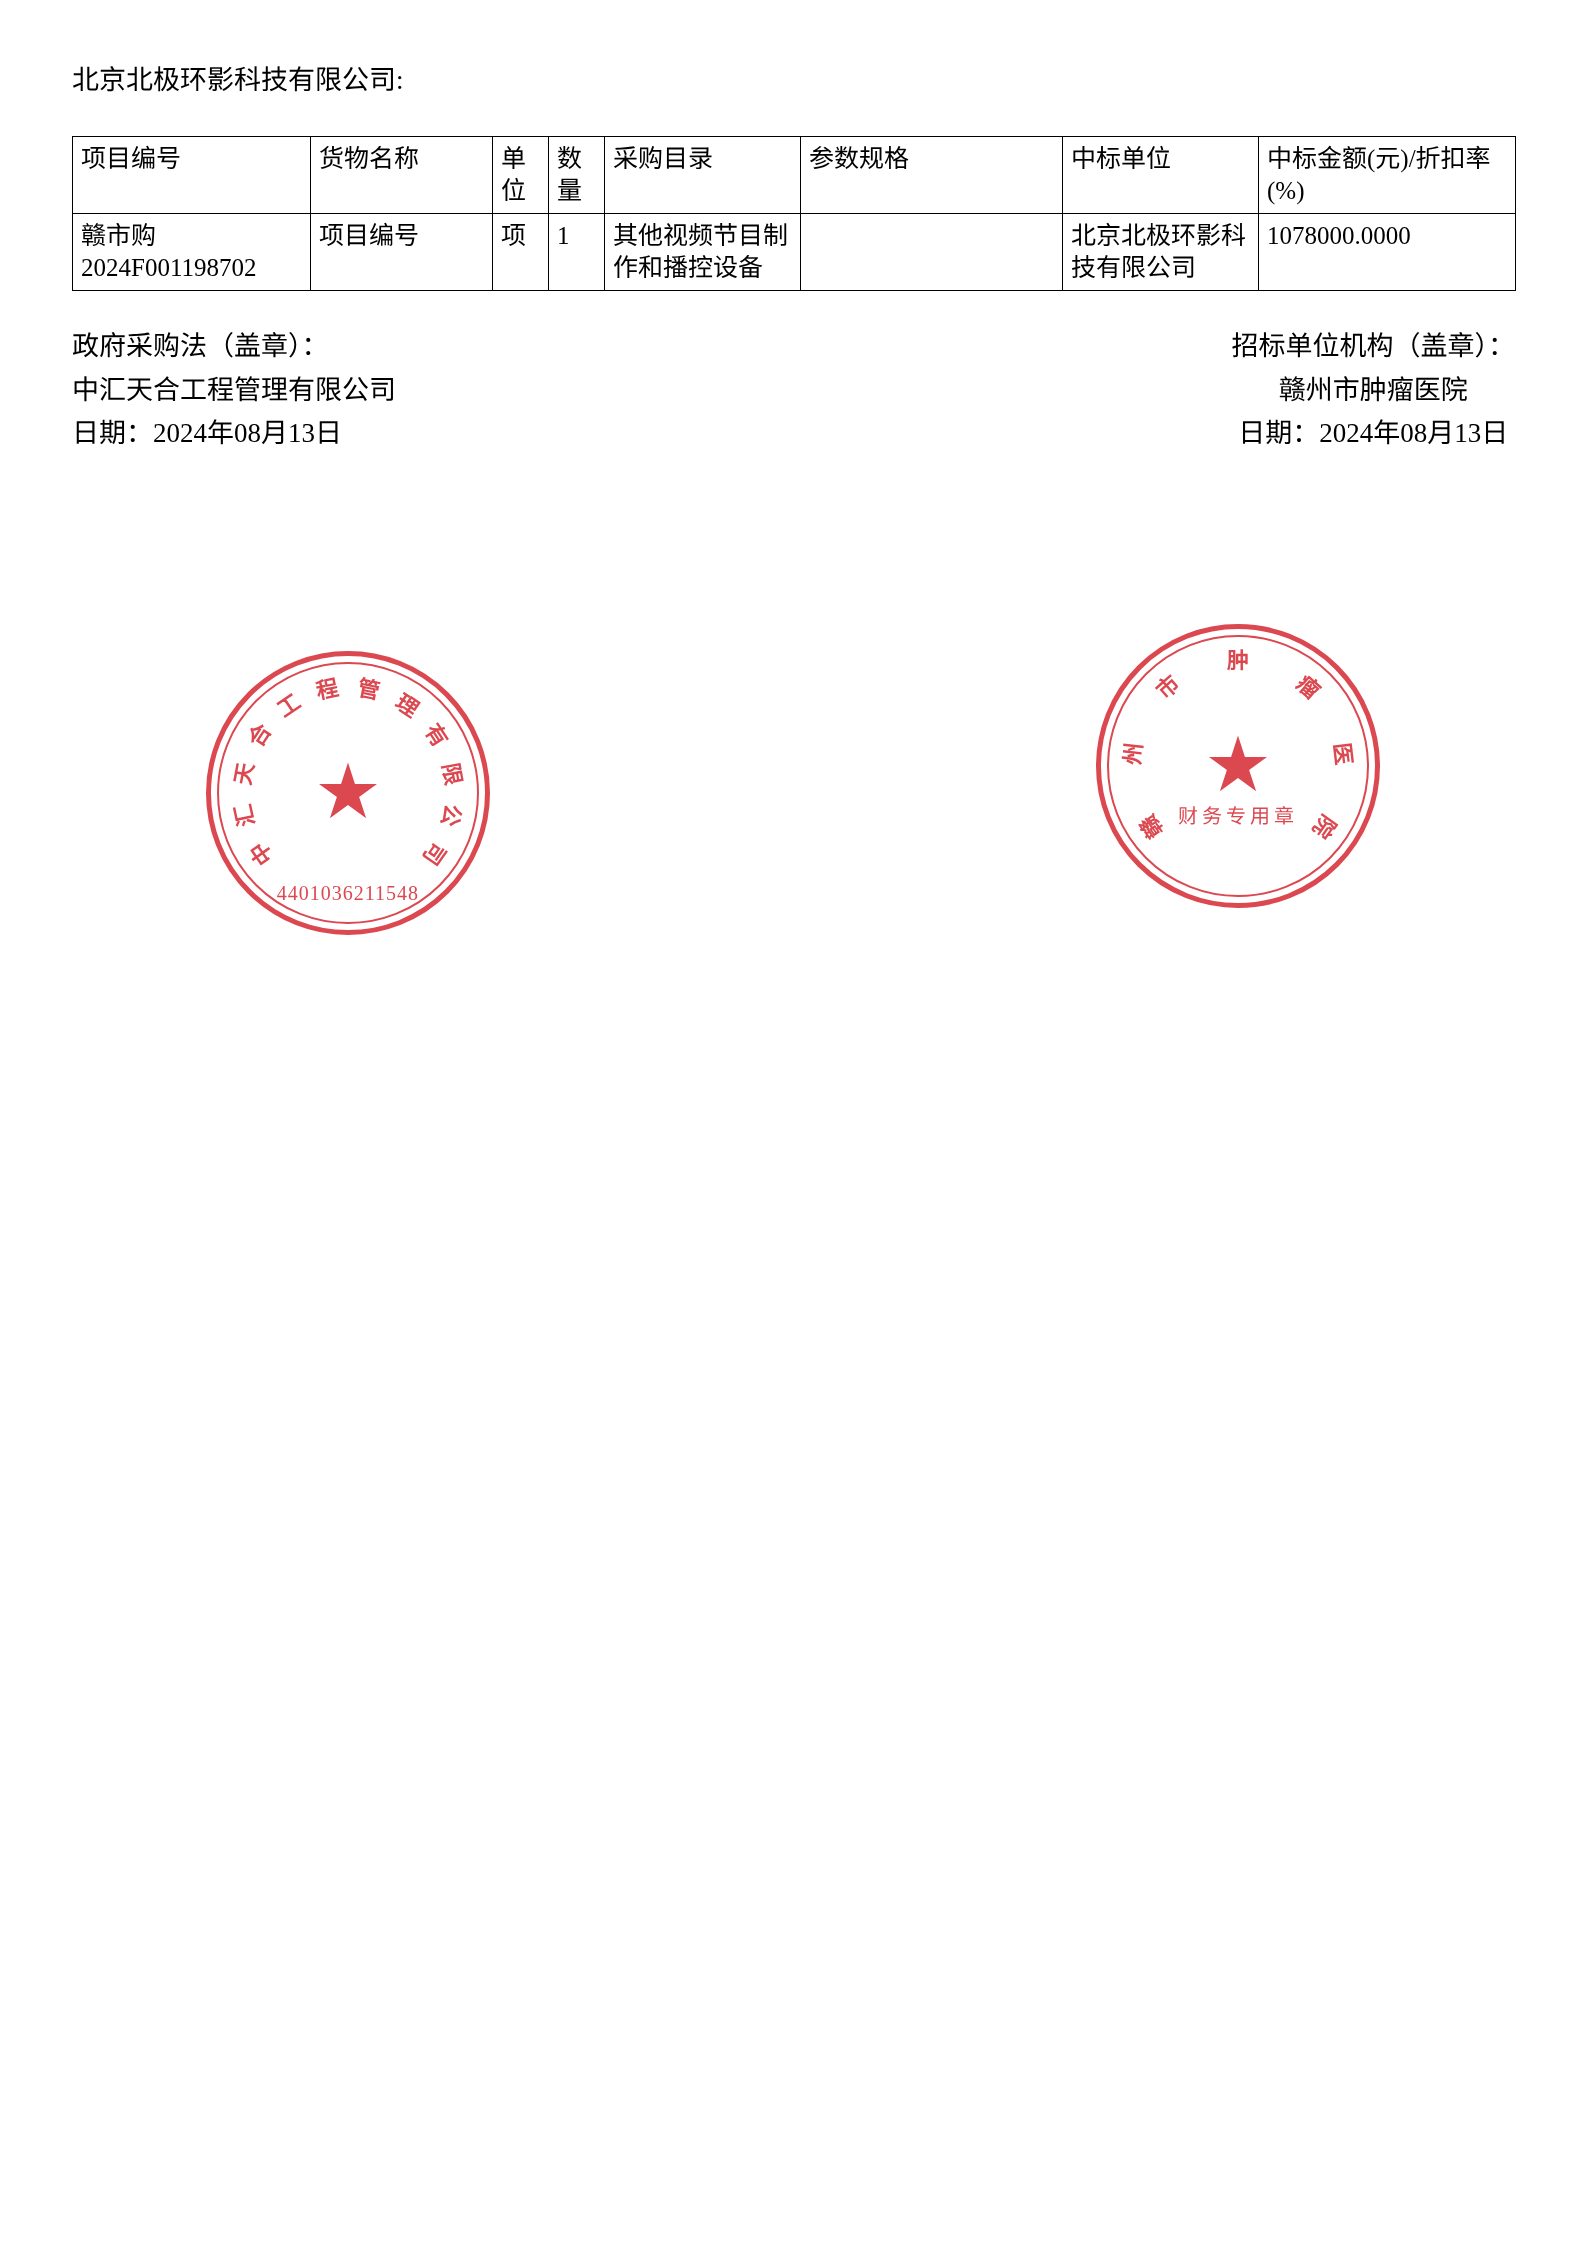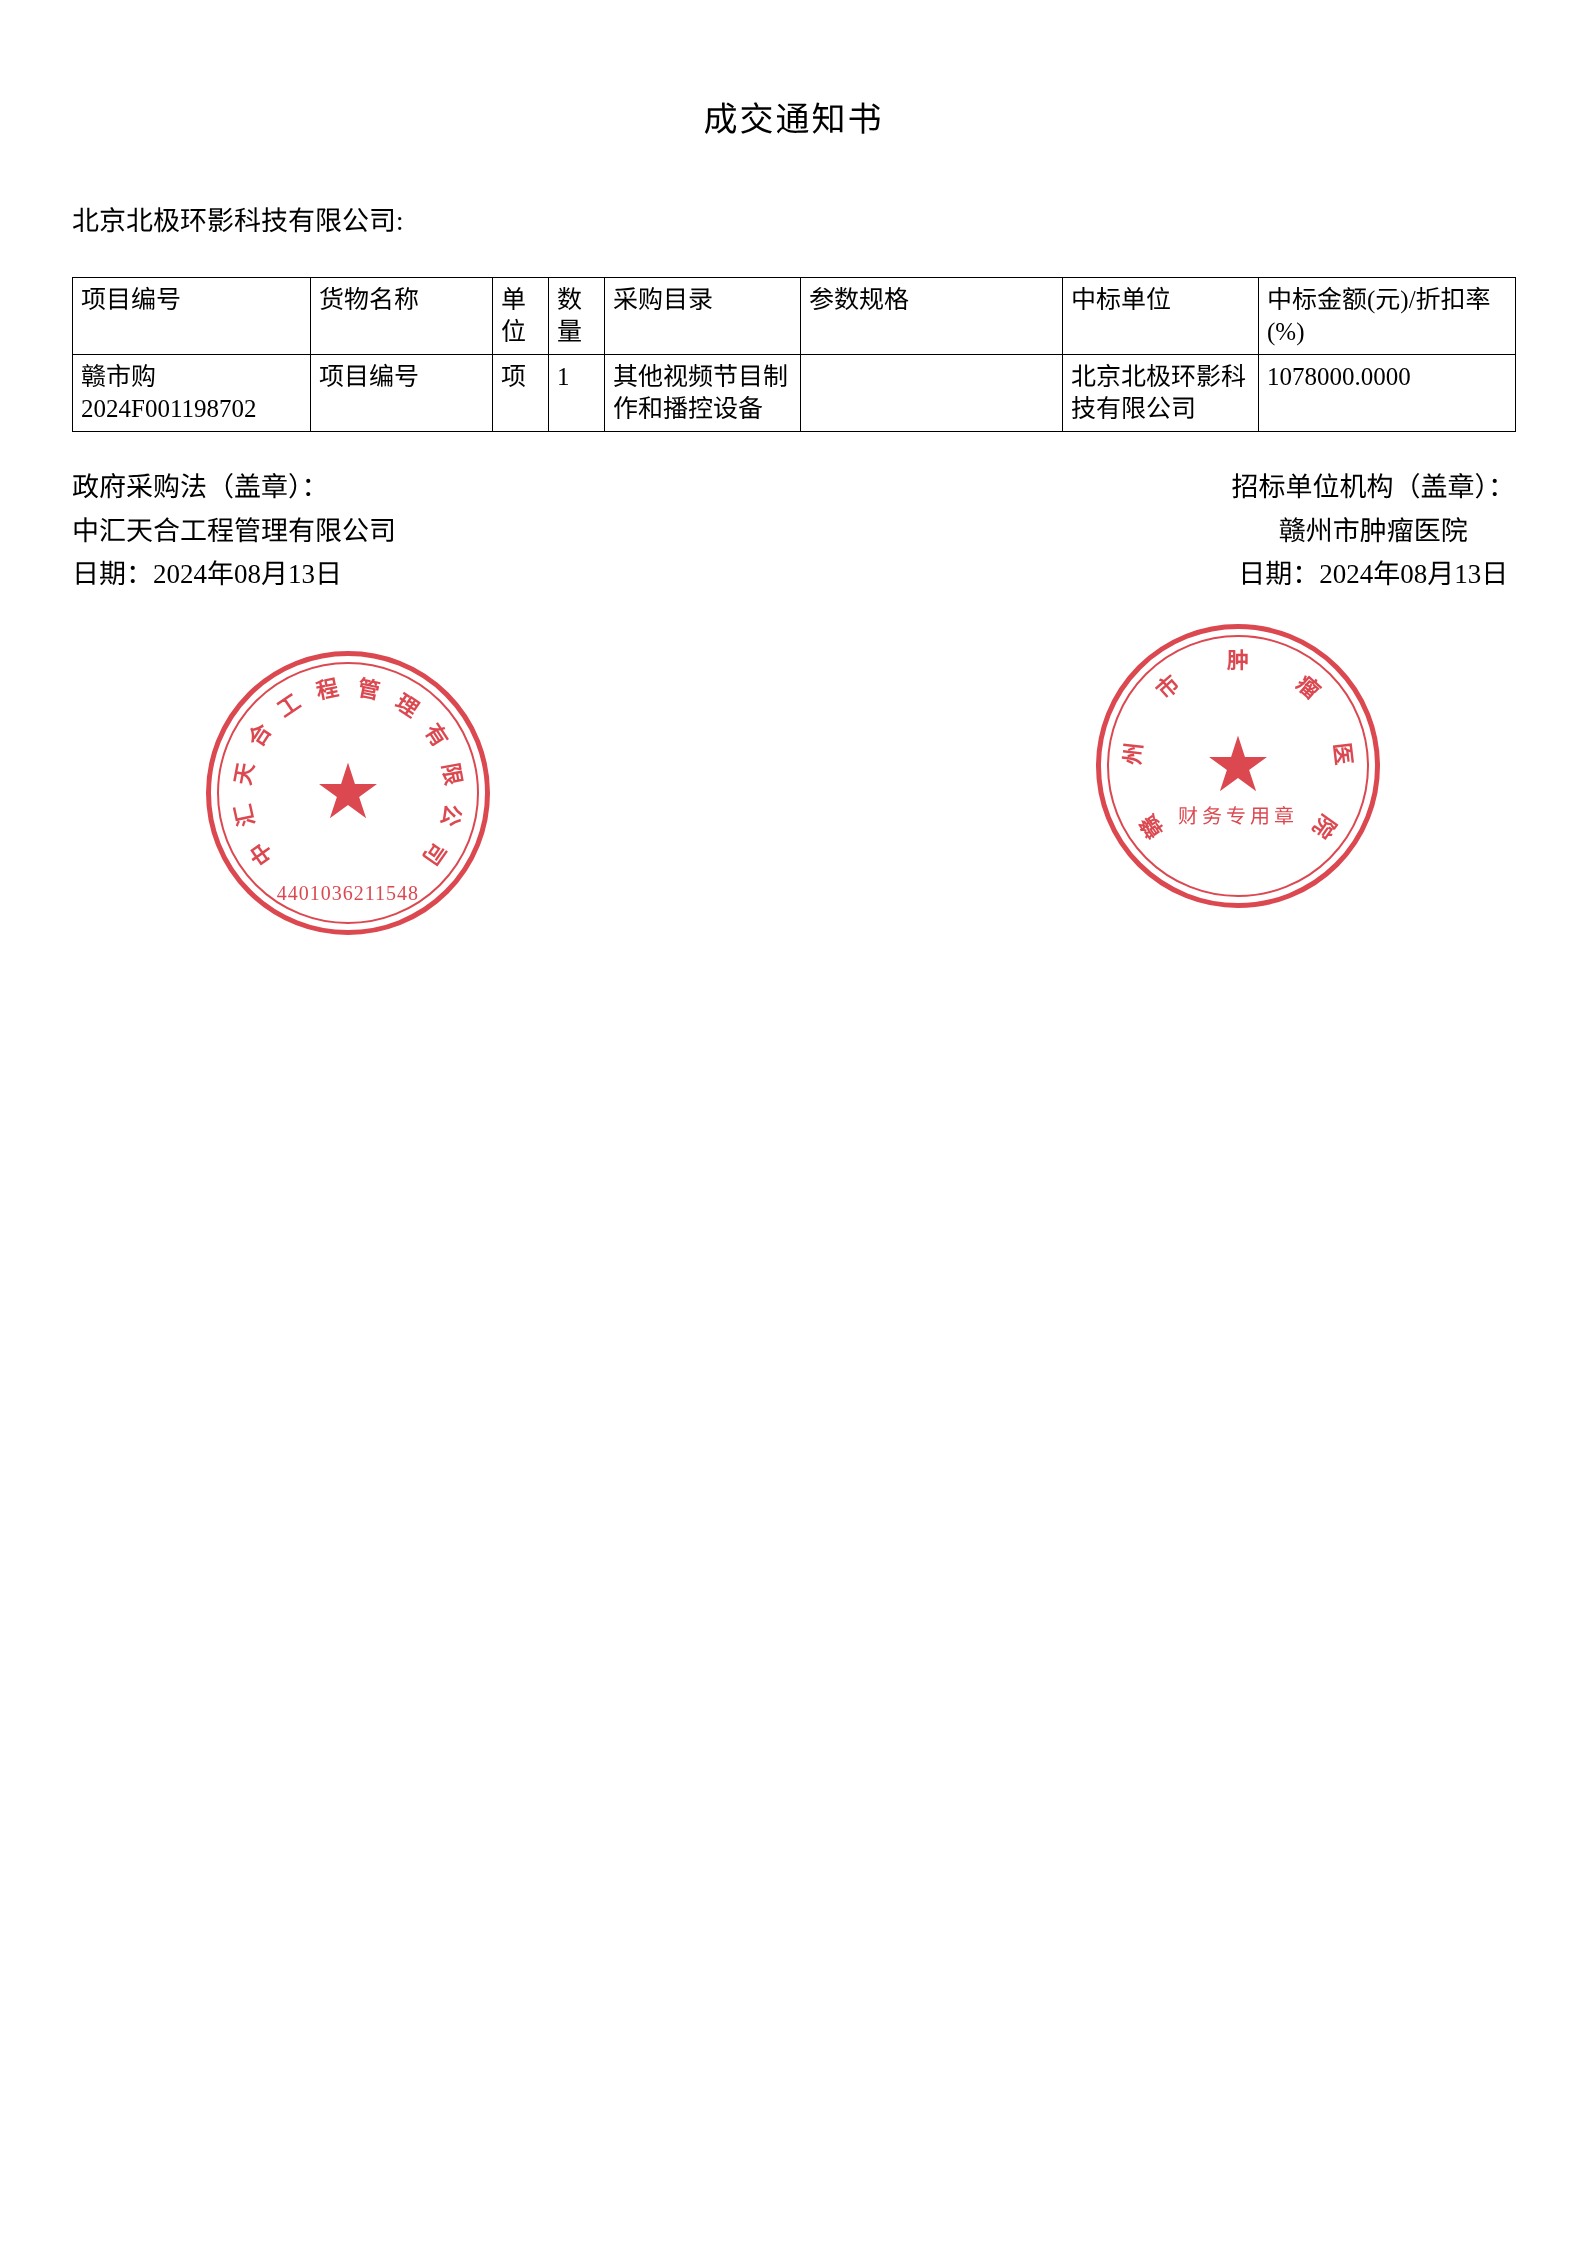--- a/index.html
+++ b/index.html
@@ -173,21 +173,20 @@
     top: 624px;
     width: 284px;
     height: 284px;
   }
 </style>
 </head>
 <body>
 
 <div class="page">
 
-  <div class="doc-title">成交通知书</div>
 
   <div class="body-wrap">
 
     <div class="addressee">北京北极环影科技有限公司:</div>
 
 
     <table class="result">
       <colgroup>
         <col class="col-1">
           <col class="col-2">

